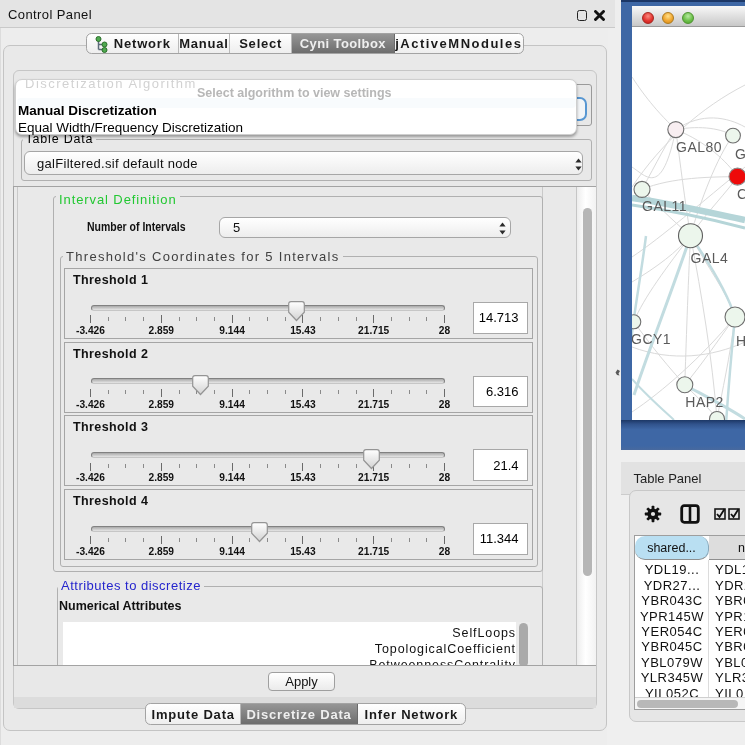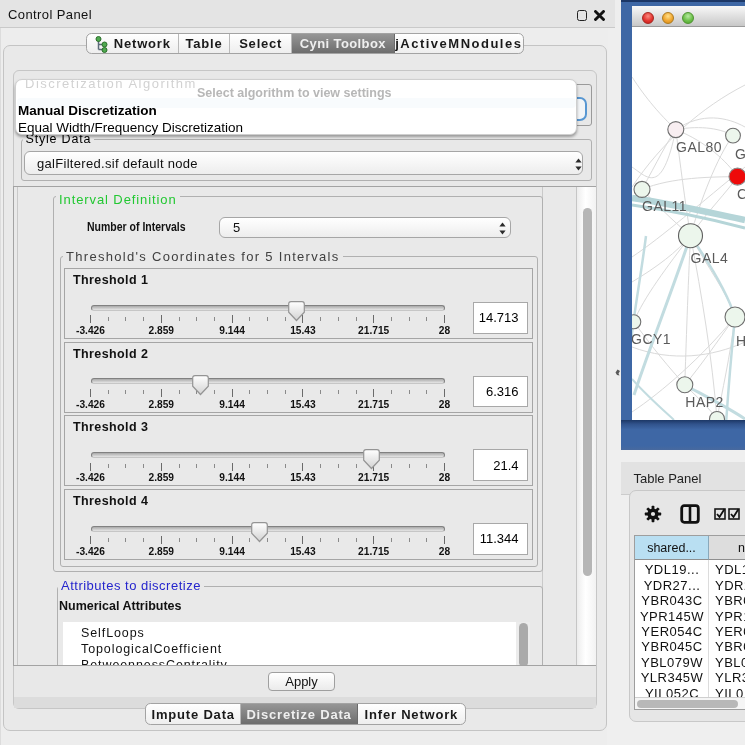--- a/index.html
+++ b/index.html
@@ -48,32 +48,32 @@
 
 <div class="seg" style="left:86px;top:33px;width:438px;">
   <div class="s" style="width:92px;">
     <svg width="16" height="18" viewBox="0 0 16 18" style="margin-right:4px;margin-top:1px;">
       <path d="M4.5,5 L4.5,14.5 M4.5,9.5 L9.5,9.5 M4.5,14.5 L9.5,14.5" stroke="#5c6b7a" stroke-width="1.5" fill="none"></path>
       <circle cx="4.5" cy="4" r="2.5" fill="#4fa94f" stroke="#2c6e2c"></circle>
       <circle cx="10.5" cy="9.5" r="2.5" fill="#4fa94f" stroke="#2c6e2c"></circle>
       <circle cx="10.5" cy="15" r="2.5" fill="#4fa94f" stroke="#2c6e2c"></circle>
     </svg>
     Network</div>
-  <div class="s" style="width:52px;">Table</div>
+  <div class="s" style="width:52px;">Manual</div>
   <div class="s" style="width:62px;">Select</div>
   <div class="s dark" style="width:103px;letter-spacing:0.4px;">Cyni Toolbox</div>
   <div class="s" style="width:129px;letter-spacing:1.5px;">jActiveMNodules</div>
 </div>
 
 <div class="grp" style="left:22px;top:84px;width:570px;height:42px;border-color:#9a9a9a;"></div>
 
 <div class="abs" style="left:560px;top:97px;width:27px;height:24px;border:2.5px solid #5897d2;border-radius:7px;background:#f3f5f7;box-sizing:border-box;"></div>
 
 <div class="grp" style="left:21px;top:139px;width:571px;height:42px;"></div>
-<div class="gtitle" style="left:22.5px;top:133px;background:#e8e8e8;letter-spacing:0.8px;">Style Data</div>
+<div class="gtitle" style="left:22.5px;top:133px;background:#e8e8e8;letter-spacing:0.8px;">Table Data</div>
 <div class="combo" style="left:24px;top:151px;width:559px;height:24px;">
   <span style="margin-left:12px;letter-spacing:0.3px;">galFiltered.sif default node</span>
   <svg class="abs" style="left:549px;top:5.5px;" width="9" height="13" viewBox="0 0 9 13">
     <path d="M4.5,0.5 L7.6,4.5 L1.4,4.5 Z" fill="#2a2a2a"></path>
       <path d="M4.5,12.5 L7.6,8.5 L1.4,8.5 Z" fill="#2a2a2a"></path>
   </svg>
 </div>
 
 <div class="abs" style="left:13px;top:186px;width:583px;height:480px;border:1px solid #a3a3a3;box-sizing:border-box;background:#e9e9e9;overflow:hidden;padding-left:20px;">
 
@@ -180,21 +180,21 @@
           </linearGradient>
         </defs>
       </svg>
     <div class="vfield">11.344</div>
   </div>
 
   <div class="grp" style="left:43px;top:399px;width:486px;height:90px;"></div>
   <div class="gtitle" style="left:44px;top:392px;color:#2525cd;background:#e9e9e9;letter-spacing:0.5px;font-size:13px;">Attributes to discretize</div>
   <div class="abs" style="left:45px;top:412px;font-size:12.5px;font-weight:bold;color:#111;">Numerical Attributes</div>
   <div class="abs" style="left:49px;top:434.5px;width:453px;height:45.5px;background:#fff;font-size:12.5px;color:#111;">
-    <div style="padding-left:18px;padding-top:3px;line-height:16px;letter-spacing:0.9px;">SelfLoops<br>TopologicalCoefficient<br>BetweennessCentrality</div>
+    <div style="padding-left:18px;padding-top:3px;line-height:16px;letter-spacing:0.9px;text-align:right;">SelfLoops<br>TopologicalCoefficient<br>BetweennessCentrality</div>
   </div>
   <div class="abs" style="left:502px;top:434.5px;width:14px;height:45.5px;background:#ececec;">
     <div class="abs" style="left:2.5px;top:1.5px;width:9px;height:44px;border-radius:4.5px;background:#aaaaaa;"></div>
   </div>
 </div>
 
 <div class="abs" style="left:576px;top:187px;width:20px;height:478px;background:linear-gradient(to right,#ededed,#ffffff 45%,#f2f2f2);border-left:1px solid #c6c6c6;box-sizing:border-box;">
   <div class="abs" style="left:6px;top:21px;width:9px;height:368px;border-radius:4.5px;background:#b6b6b6;"></div>
 </div>
 
@@ -324,21 +324,21 @@
     <line x1="10" y1="2" x2="10" y2="18" stroke="#111" stroke-width="2.6"></line>
   </svg>
   <svg class="abs" style="left:84px;top:17px;" width="26" height="12" viewBox="0 0 26 12">
     <rect x="1" y="1" width="10" height="10" fill="none" stroke="#1a1a1a" stroke-width="1.6"></rect>
     <path d="M3,6 L5.5,9 L10.5,1" stroke="#111" stroke-width="1.8" fill="none"></path>
     <rect x="15" y="1" width="10" height="10" fill="none" stroke="#1a1a1a" stroke-width="1.6"></rect>
     <path d="M17,6 L19.5,9 L24.5,1" stroke="#111" stroke-width="1.8" fill="none"></path>
   </svg>
 
   <div class="abs" style="left:4px;top:44px;width:124px;height:175px;border:1px solid #9e9e9e;background:#fff;box-sizing:border-box;overflow:hidden;">
-    <div class="abs" style="left:0;top:0;width:74px;height:24px;background:#b9dff2;border-right:1px solid #8aa9bb;border-bottom:1px solid #8f8f8f;box-sizing:border-box;font-size:12.5px;color:#111;display:flex;align-items:center;justify-content:center;">shared...</div>
+    <div class="abs" style="left:0;top:0;width:74px;height:24px;background:#b9dff2;border-right:1px solid #8aa9bb;border-bottom:1px solid #8f8f8f;box-sizing:border-box;font-size:12.5px;color:#111;display:flex;align-items:center;justify-content:center;border-radius:10px;">shared...</div>
     <div class="abs" style="left:74px;top:0;width:50px;height:24px;background:#dddddd;border-bottom:1px solid #8f8f8f;box-sizing:border-box;font-size:12.5px;color:#111;display:flex;align-items:center;padding-left:29px;overflow:hidden;">na...</div>
     <div class="abs" style="left:73px;top:24px;width:1px;height:137px;background:#dcdcdc;"></div>
     <div class="abs" style="left:0;top:26.3px;width:74px;font-size:13px;color:#111;text-align:center;line-height:15.4px;letter-spacing:0.5px;">YDL19...<br>YDR27...<br>YBR043C<br>YPR145W<br>YER054C<br>YBR045C<br>YBL079W<br>YLR345W<br>YIL052C</div>
     <div class="abs" style="left:80px;top:26.3px;width:45px;font-size:13px;color:#111;line-height:15.4px;letter-spacing:0.5px;">YDL1<br>YDR2<br>YBR0<br>YPR1<br>YER0<br>YBR0<br>YBL0<br>YLR3<br>YIL0</div>
     <div class="abs" style="left:0;top:161px;width:124px;height:14px;background:#f5f5f5;border-top:1px solid #cfcfcf;box-sizing:border-box;">
       <div class="abs" style="left:1.5px;top:2px;width:101px;height:8px;border-radius:4px;background:#b8b8b8;"></div>
     </div>
   </div>
 </div>
 

